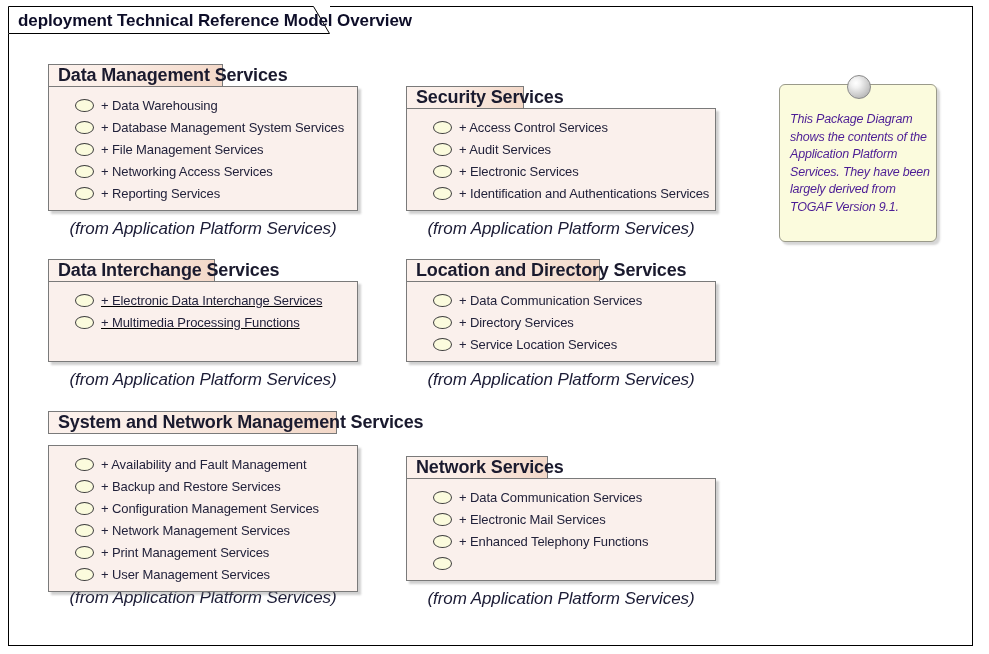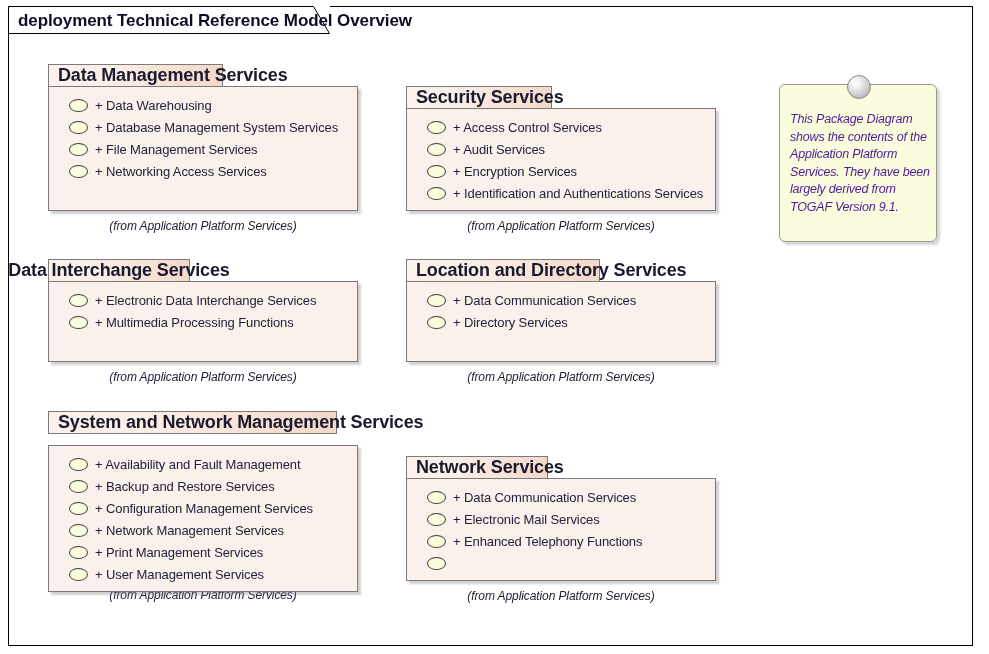--- a/index.html
+++ b/index.html
@@ -87,41 +87,41 @@
     border: 1px solid #7a7a7a;
     background: #faf0ec;
     box-shadow: 3px 3px 2px rgba(120,120,120,0.35);
     z-index: 2;
     padding-top: 7px;
   }
   .pkg-item {
     display: flex;
     align-items: center;
     height: 22px;
-    padding-left: 20px;
+    padding-left: 26px;
   }
   .iface-icon {
     width: 19px;
     height: 13px;
     border-radius: 50%;
     background: #fbfbdd;
     border: 1.4px solid #3d3d3d;
     box-sizing: border-box;
     flex: 0 0 auto;
     margin-right: 7px;
   }
   .pkg-item-label {
     font-size: 13px;
     color: #22223b;
     white-space: nowrap;
     letter-spacing: -0.1px;
   }
   .pkg-from {
     position: absolute;
-    font-size: 12px;
+    font-size: 17px;
     font-style: italic;
     color: #1b1b35;
     white-space: nowrap;
     text-align: center;
     letter-spacing: -0.1px;
   }
 
   
   #note {
     position: absolute;
@@ -185,54 +185,58 @@
       <span class="pkg-item-label">+ Database Management System Services</span>
     </div>
     <div class="pkg-item">
       <span class="iface-icon"></span>
       <span class="pkg-item-label">+ File Management Services</span>
     </div>
     <div class="pkg-item">
       <span class="iface-icon"></span>
       <span class="pkg-item-label">+ Networking Access Services</span>
     </div>
+    <div class="pkg-item">
+      <span class="iface-icon"></span>
+      <span class="pkg-item-label">+ Reporting Services</span>
+    </div>
   </div>
   <div class="pkg-from" style="top:155px; left:0; width:310px;">(from Application Platform Services)</div>
 </div>
 
 <div class="package" style="left:406px; top:86px;">
-  <div class="pkg-tab" style="width:146px;text-align:right;">
+  <div class="pkg-tab" style="width:118px;text-align:right;">
     <span class="pkg-tab-label">Security Services</span>
   </div>
   <div class="pkg-body" style="top:22px; width:310px; height:103px;">
     <div class="pkg-item">
       <span class="iface-icon"></span>
       <span class="pkg-item-label">+ Access Control Services</span>
     </div>
     <div class="pkg-item">
       <span class="iface-icon"></span>
       <span class="pkg-item-label">+ Audit Services</span>
     </div>
     <div class="pkg-item">
       <span class="iface-icon"></span>
-      <span class="pkg-item-label">+ Encryption Services</span>
+      <span class="pkg-item-label">+ Electronic Services</span>
     </div>
     <div class="pkg-item">
       <span class="iface-icon"></span>
       <span class="pkg-item-label">+ Identification and Authentications Services</span>
     </div>
   </div>
   <div class="pkg-from" style="top:133px; left:0; width:310px;">(from Application Platform Services)</div>
 </div>
 
 <div class="package" style="left:48px; top:259px;">
-  <div class="pkg-tab" style="width:142px;justify-content:center;">
+  <div class="pkg-tab" style="width:167px;">
     <span class="pkg-tab-label">Data Interchange Services</span>
   </div>
-  <div class="pkg-body" style="top:22px; width:310px; height:81px;">
+  <div class="pkg-body" style="top:22px; width:310px; height:81px;text-decoration:underline;">
     <div class="pkg-item">
       <span class="iface-icon"></span>
       <span class="pkg-item-label">+ Electronic Data Interchange Services</span>
     </div>
     <div class="pkg-item">
       <span class="iface-icon"></span>
       <span class="pkg-item-label">+ Multimedia Processing Functions</span>
     </div>
   </div>
   <div class="pkg-from" style="top:111px; left:0; width:310px;">(from Application Platform Services)</div>
@@ -244,20 +248,24 @@
   </div>
   <div class="pkg-body" style="top:22px; width:310px; height:81px;">
     <div class="pkg-item">
       <span class="iface-icon"></span>
       <span class="pkg-item-label">+ Data Communication Services</span>
     </div>
     <div class="pkg-item">
       <span class="iface-icon"></span>
       <span class="pkg-item-label">+ Directory Services</span>
     </div>
+    <div class="pkg-item">
+      <span class="iface-icon"></span>
+      <span class="pkg-item-label">+ Service Location Services</span>
+    </div>
   </div>
   <div class="pkg-from" style="top:111px; left:0; width:310px;">(from Application Platform Services)</div>
 </div>
 
 <div class="package" style="left:48px; top:411px;">
   <div class="pkg-tab" style="width:289px;">
     <span class="pkg-tab-label">System and Network Management Services</span>
   </div>
   <div class="pkg-body" style="top:34px; width:310px; height:147px;">
     <div class="pkg-item">

